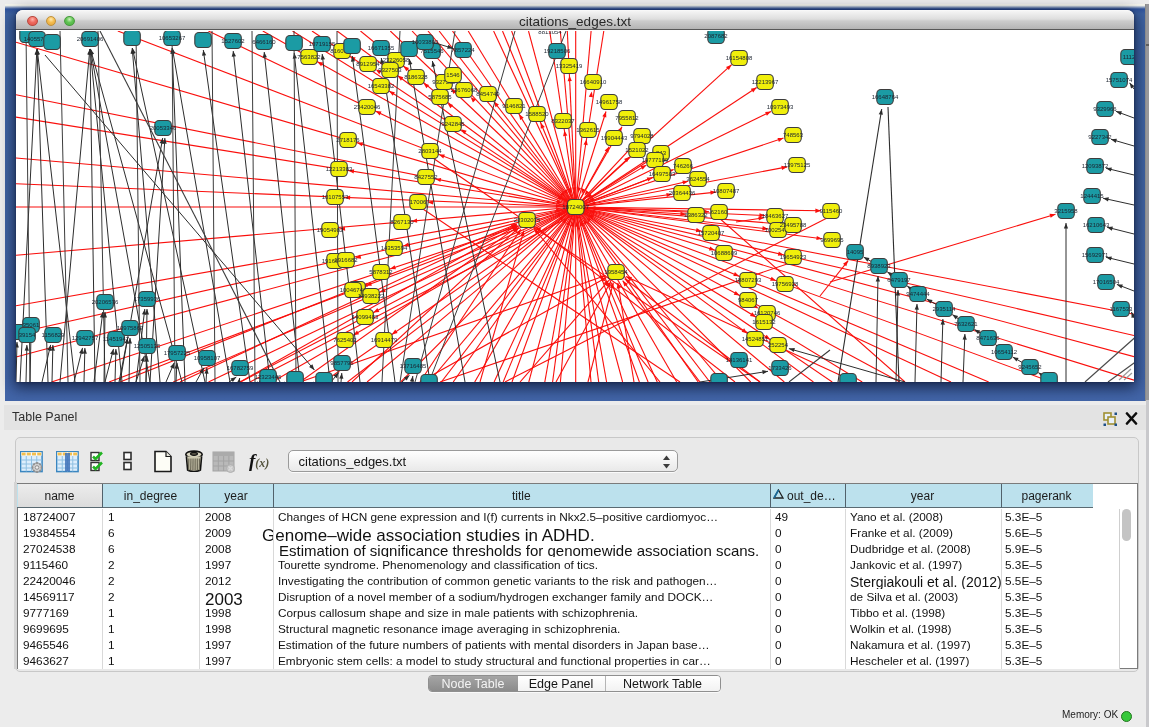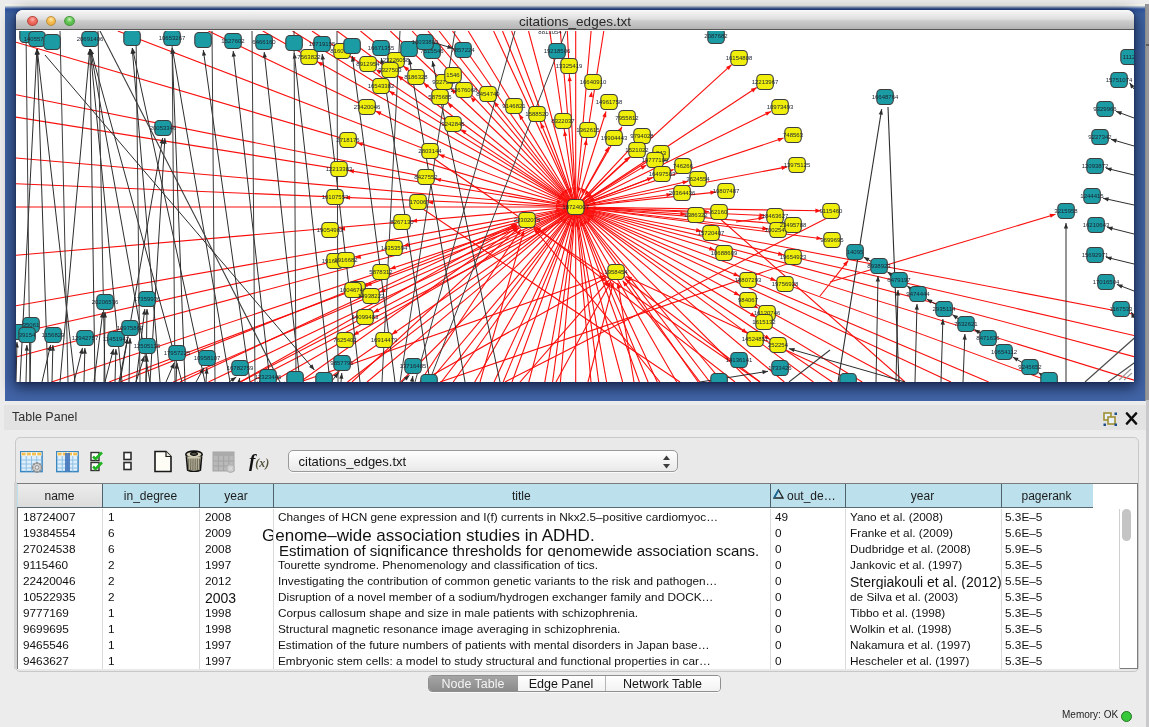--- a/index.html
+++ b/index.html
@@ -895,23 +895,23 @@
 <div style="position:absolute;top:558px;font-size:11.8px;color:#111;white-space:nowrap;left:1005px">5.3E–5</div>
 <div style="position:absolute;left:17.5px;top:572.5px;width:1101px;height:16px;background:#fff"></div>
 <div style="position:absolute;top:574px;font-size:11.8px;color:#111;white-space:nowrap;left:23px">22420046</div>
 <div style="position:absolute;top:574px;font-size:11.8px;color:#111;white-space:nowrap;left:108px">2</div>
 <div style="position:absolute;top:574px;font-size:11.8px;color:#111;white-space:nowrap;left:205px">2012</div>
 <div style="position:absolute;top:574px;font-size:11.8px;color:#111;white-space:nowrap;left:278px">Investigating the contribution of common genetic variants to the risk and pathogen…</div>
 <div style="position:absolute;top:574px;font-size:11.8px;color:#111;white-space:nowrap;left:775px">0</div>
 <div style="position:absolute;top:574px;font-size:14px;color:#111;white-space:nowrap;left:850px">Stergiakouli et al. (2012)</div>
 <div style="position:absolute;top:574px;font-size:11.8px;color:#111;white-space:nowrap;left:1005px">5.5E–5</div>
 <div style="position:absolute;left:17.5px;top:588.5px;width:1101px;height:16px;background:#fff"></div>
-<div style="position:absolute;top:590px;font-size:11.8px;color:#111;white-space:nowrap;left:23px">10522935</div>
+<div style="position:absolute;top:590px;font-size:11.8px;color:#111;white-space:nowrap;left:23px">14569117</div>
 <div style="position:absolute;top:590px;font-size:11.8px;color:#111;white-space:nowrap;left:108px">2</div>
-<div style="position:absolute;top:590px;font-size:14px;color:#111;white-space:nowrap;left:205px">2003</div>
+<div style="position:absolute;top:590px;font-size:17px;color:#111;white-space:nowrap;left:205px">2003</div>
 <div style="position:absolute;top:590px;font-size:11.8px;color:#111;white-space:nowrap;left:278px">Disruption of a novel member of a sodium/hydrogen exchanger family and DOCK…</div>
 <div style="position:absolute;top:590px;font-size:11.8px;color:#111;white-space:nowrap;left:775px">0</div>
 <div style="position:absolute;top:590px;font-size:11.8px;color:#111;white-space:nowrap;left:850px">de Silva et al. (2003)</div>
 <div style="position:absolute;top:590px;font-size:11.8px;color:#111;white-space:nowrap;left:1005px">5.3E–5</div>
 <div style="position:absolute;left:17.5px;top:604.5px;width:1101px;height:16px;background:#fff"></div>
 <div style="position:absolute;top:606px;font-size:11.8px;color:#111;white-space:nowrap;left:23px">9777169</div>
 <div style="position:absolute;top:606px;font-size:11.8px;color:#111;white-space:nowrap;left:108px">1</div>
 <div style="position:absolute;top:606px;font-size:11.8px;color:#111;white-space:nowrap;left:205px">1998</div>
 <div style="position:absolute;top:606px;font-size:11.8px;color:#111;white-space:nowrap;left:278px">Corpus callosum shape and size in male patients with schizophrenia.</div>
 <div style="position:absolute;top:606px;font-size:11.8px;color:#111;white-space:nowrap;left:775px">0</div>

